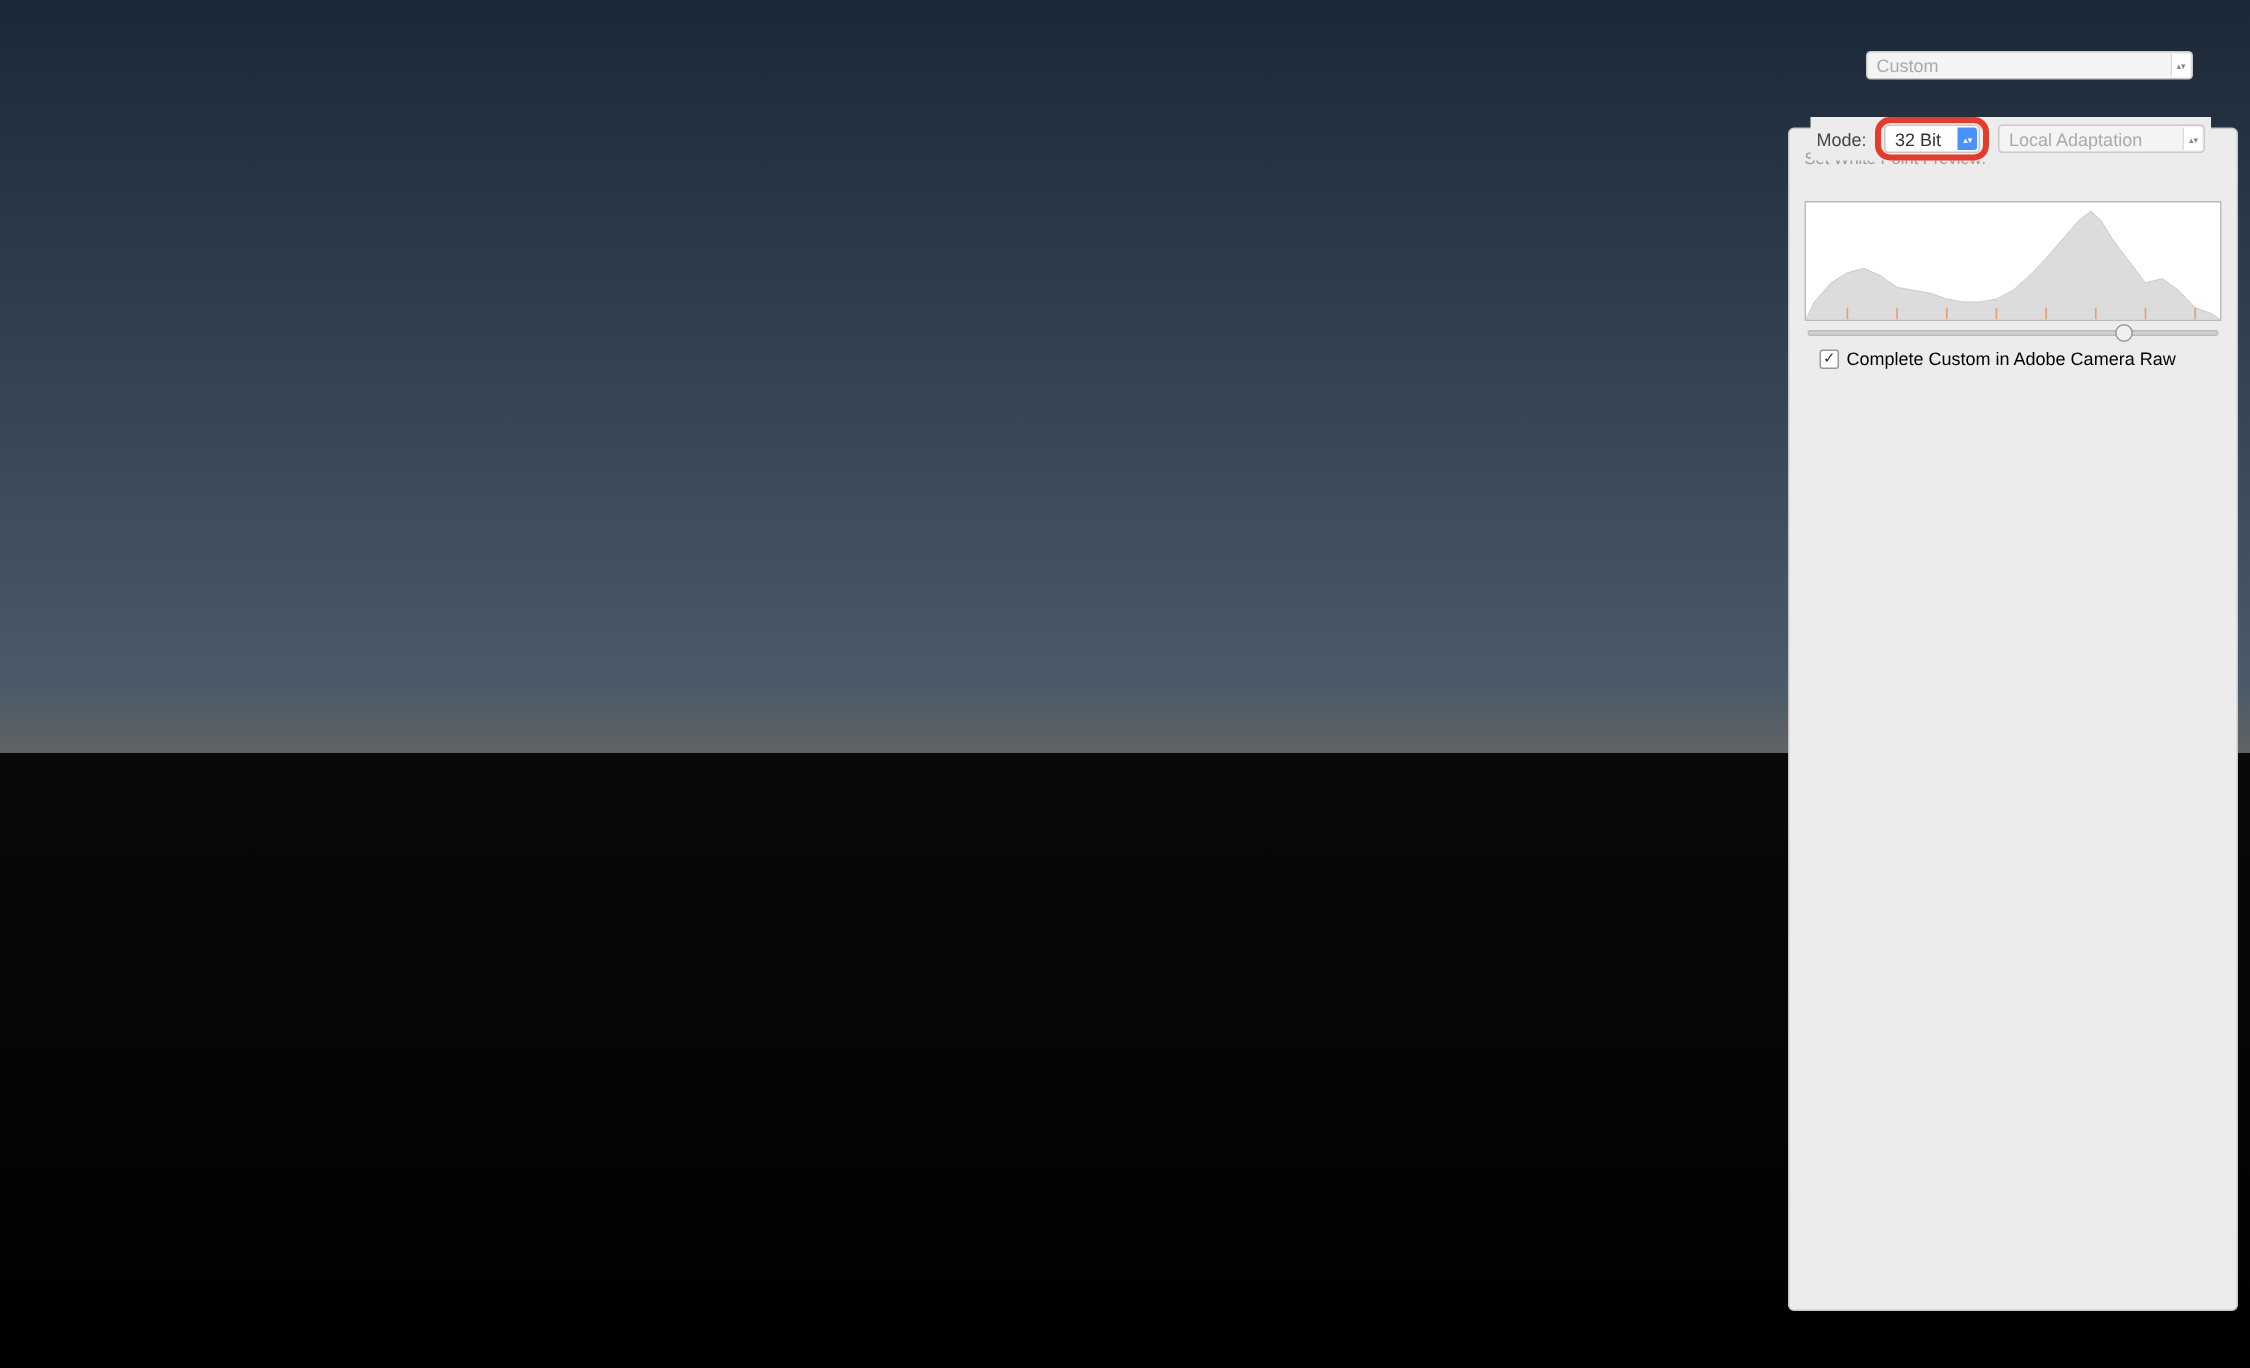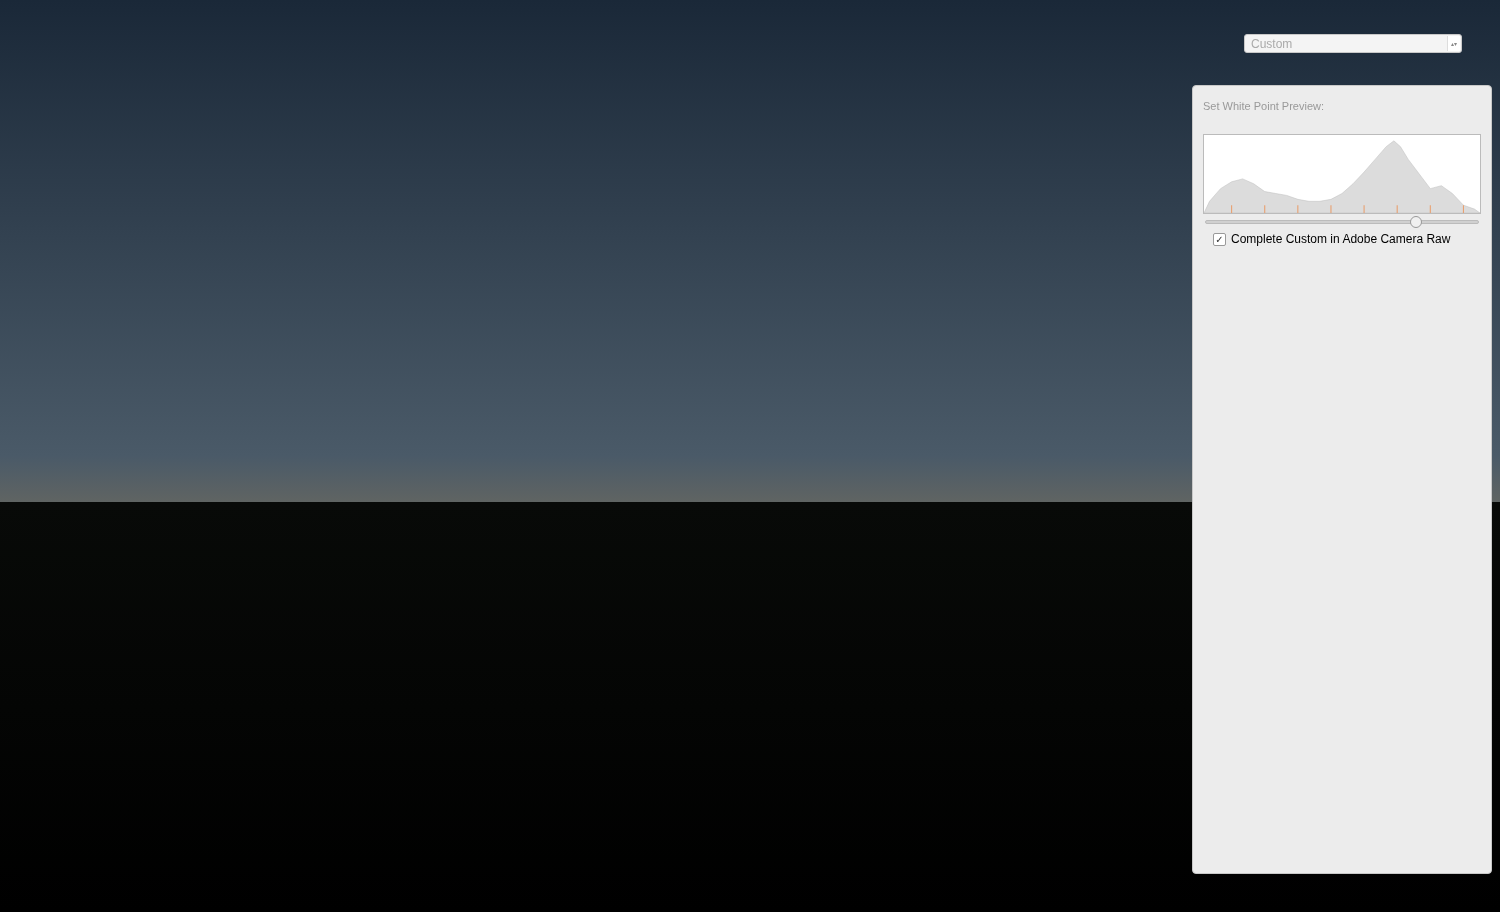--- a/index.html
+++ b/index.html
@@ -176,20 +176,33 @@
           </div>
           <div class="menuicon">
               <span></span>
               <span></span>
               <span></span>
             </div>
         </div>
       </div>
 
       <div class="midpanel">
+        <div class="fieldset-label">
+          <span class="lbl">Mode:</span>
+          <span class="redbox">
+            <span class="select blue" style="width:64px; color:#333;">
+              <span>32 Bit</span>
+              <span class="spin">▴▾</span>
+            </span>
+          </span>
+          <span class="select disabled" style="width:138px;">
+            <span>Local Adaptation</span>
+            <span class="spin">▴▾</span>
+          </span>
+        </div>
 
         <div class="whitepoint-lbl">Set White Point Preview:</div>
         <div class="histogram">
           <svg class="histsvg" viewBox="0 0 250 80" preserveAspectRatio="none">
             <path d="M0,80 L5,68 L15,55 L25,48 L35,45 L45,50 L55,58 L65,60 L75,62 L85,66 L95,68 L105,68 L115,66 L125,60 L135,50 L145,38 L155,25 L165,12 L172,6 L178,12 L185,25 L195,40 L205,55 L215,52 L225,60 L235,72 L245,76 L250,80 Z" fill="#dcdcdc" stroke="#c0c0c0" stroke-width="0.5"></path>
             <g stroke="#e8a070" stroke-width="1">
               <line x1="25" y1="72" x2="25" y2="80"></line>
                 <line x1="55" y1="72" x2="55" y2="80"></line>
               <line x1="85" y1="72" x2="85" y2="80"></line>
                 <line x1="115" y1="72" x2="115" y2="80"></line>

